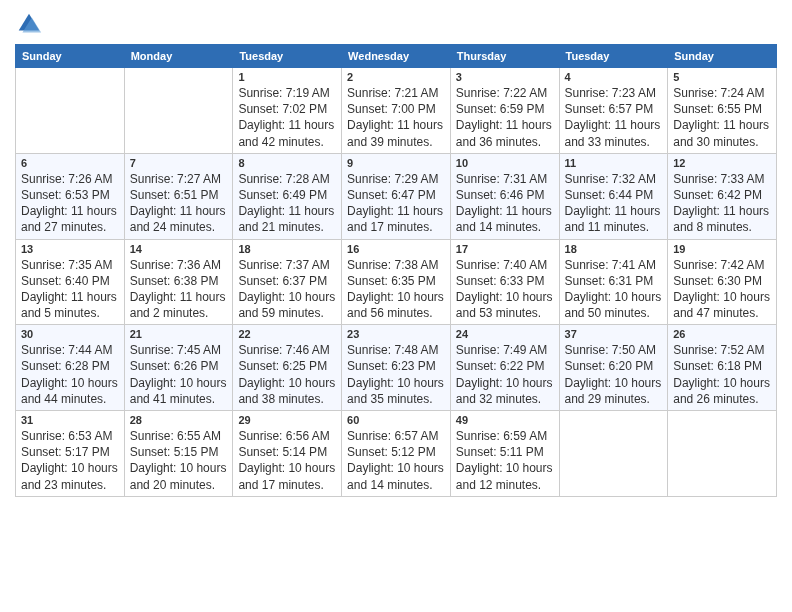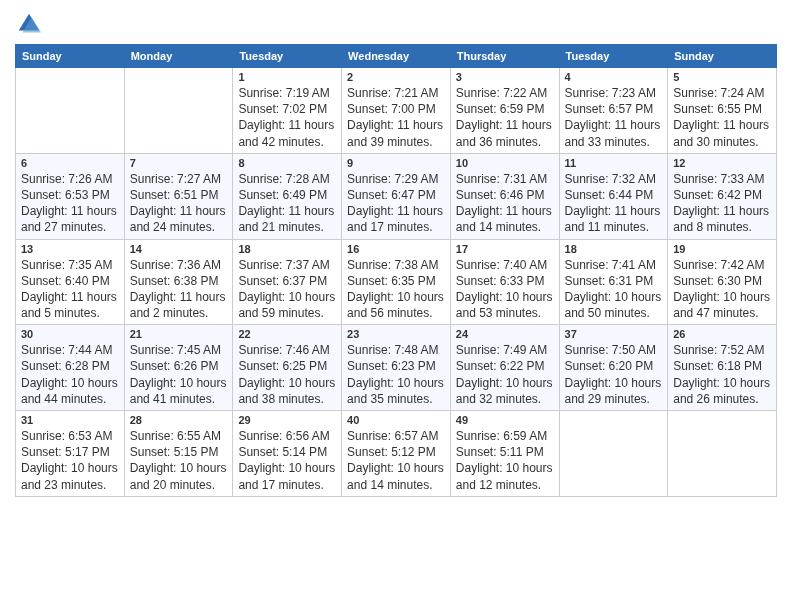--- a/index.html
+++ b/index.html
@@ -250,21 +250,21 @@
           </td>
           <td>
             <div class="day-num">28</div>
             <div class="day-info">Sunrise: 6:55 AM<br>Sunset: 5:15 PM<br>Daylight: 10 hours and 20 minutes.</div>
           </td>
           <td>
             <div class="day-num">29</div>
             <div class="day-info">Sunrise: 6:56 AM<br>Sunset: 5:14 PM<br>Daylight: 10 hours and 17 minutes.</div>
           </td>
           <td>
-            <div class="day-num">40</div>
+            <div class="day-num">60</div>
             <div class="day-info">Sunrise: 6:57 AM<br>Sunset: 5:12 PM<br>Daylight: 10 hours and 14 minutes.</div>
           </td>
           <td>
             <div class="day-num">49</div>
             <div class="day-info">Sunrise: 6:59 AM<br>Sunset: 5:11 PM<br>Daylight: 10 hours and 12 minutes.</div>
           </td>
           <td class="empty-cell"></td>
           <td class="empty-cell"></td>
         </tr>
       </tbody>

